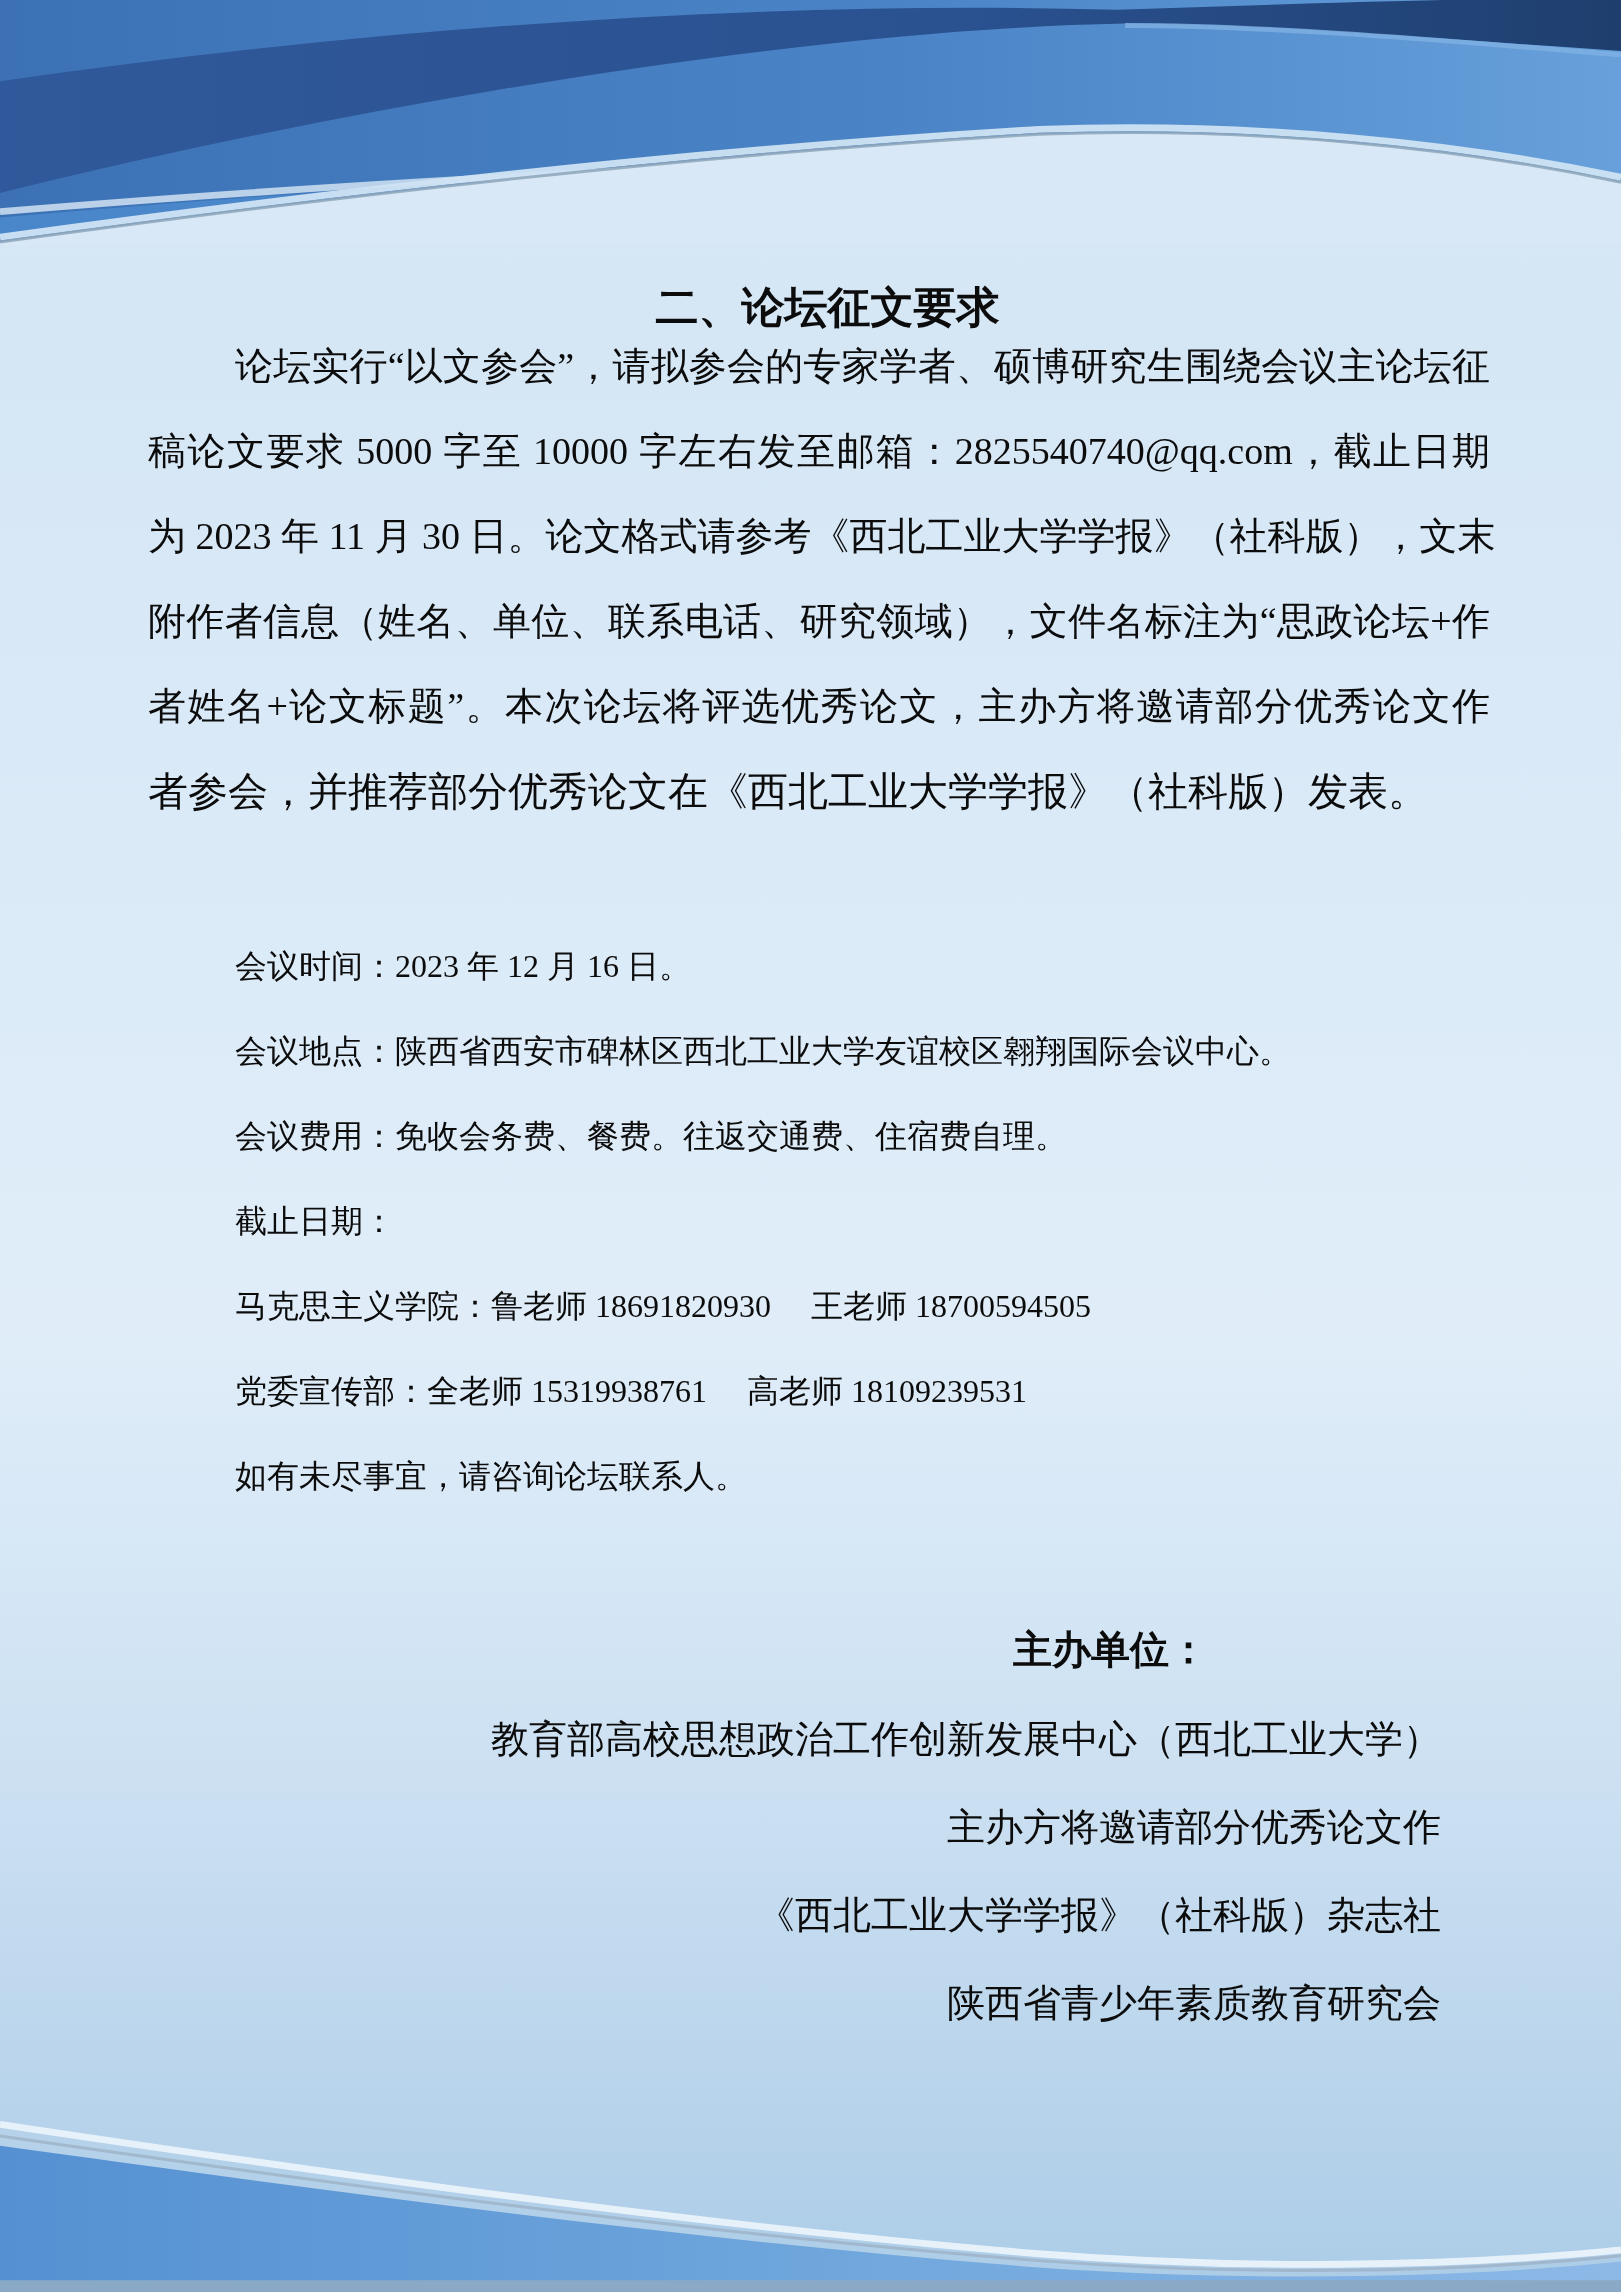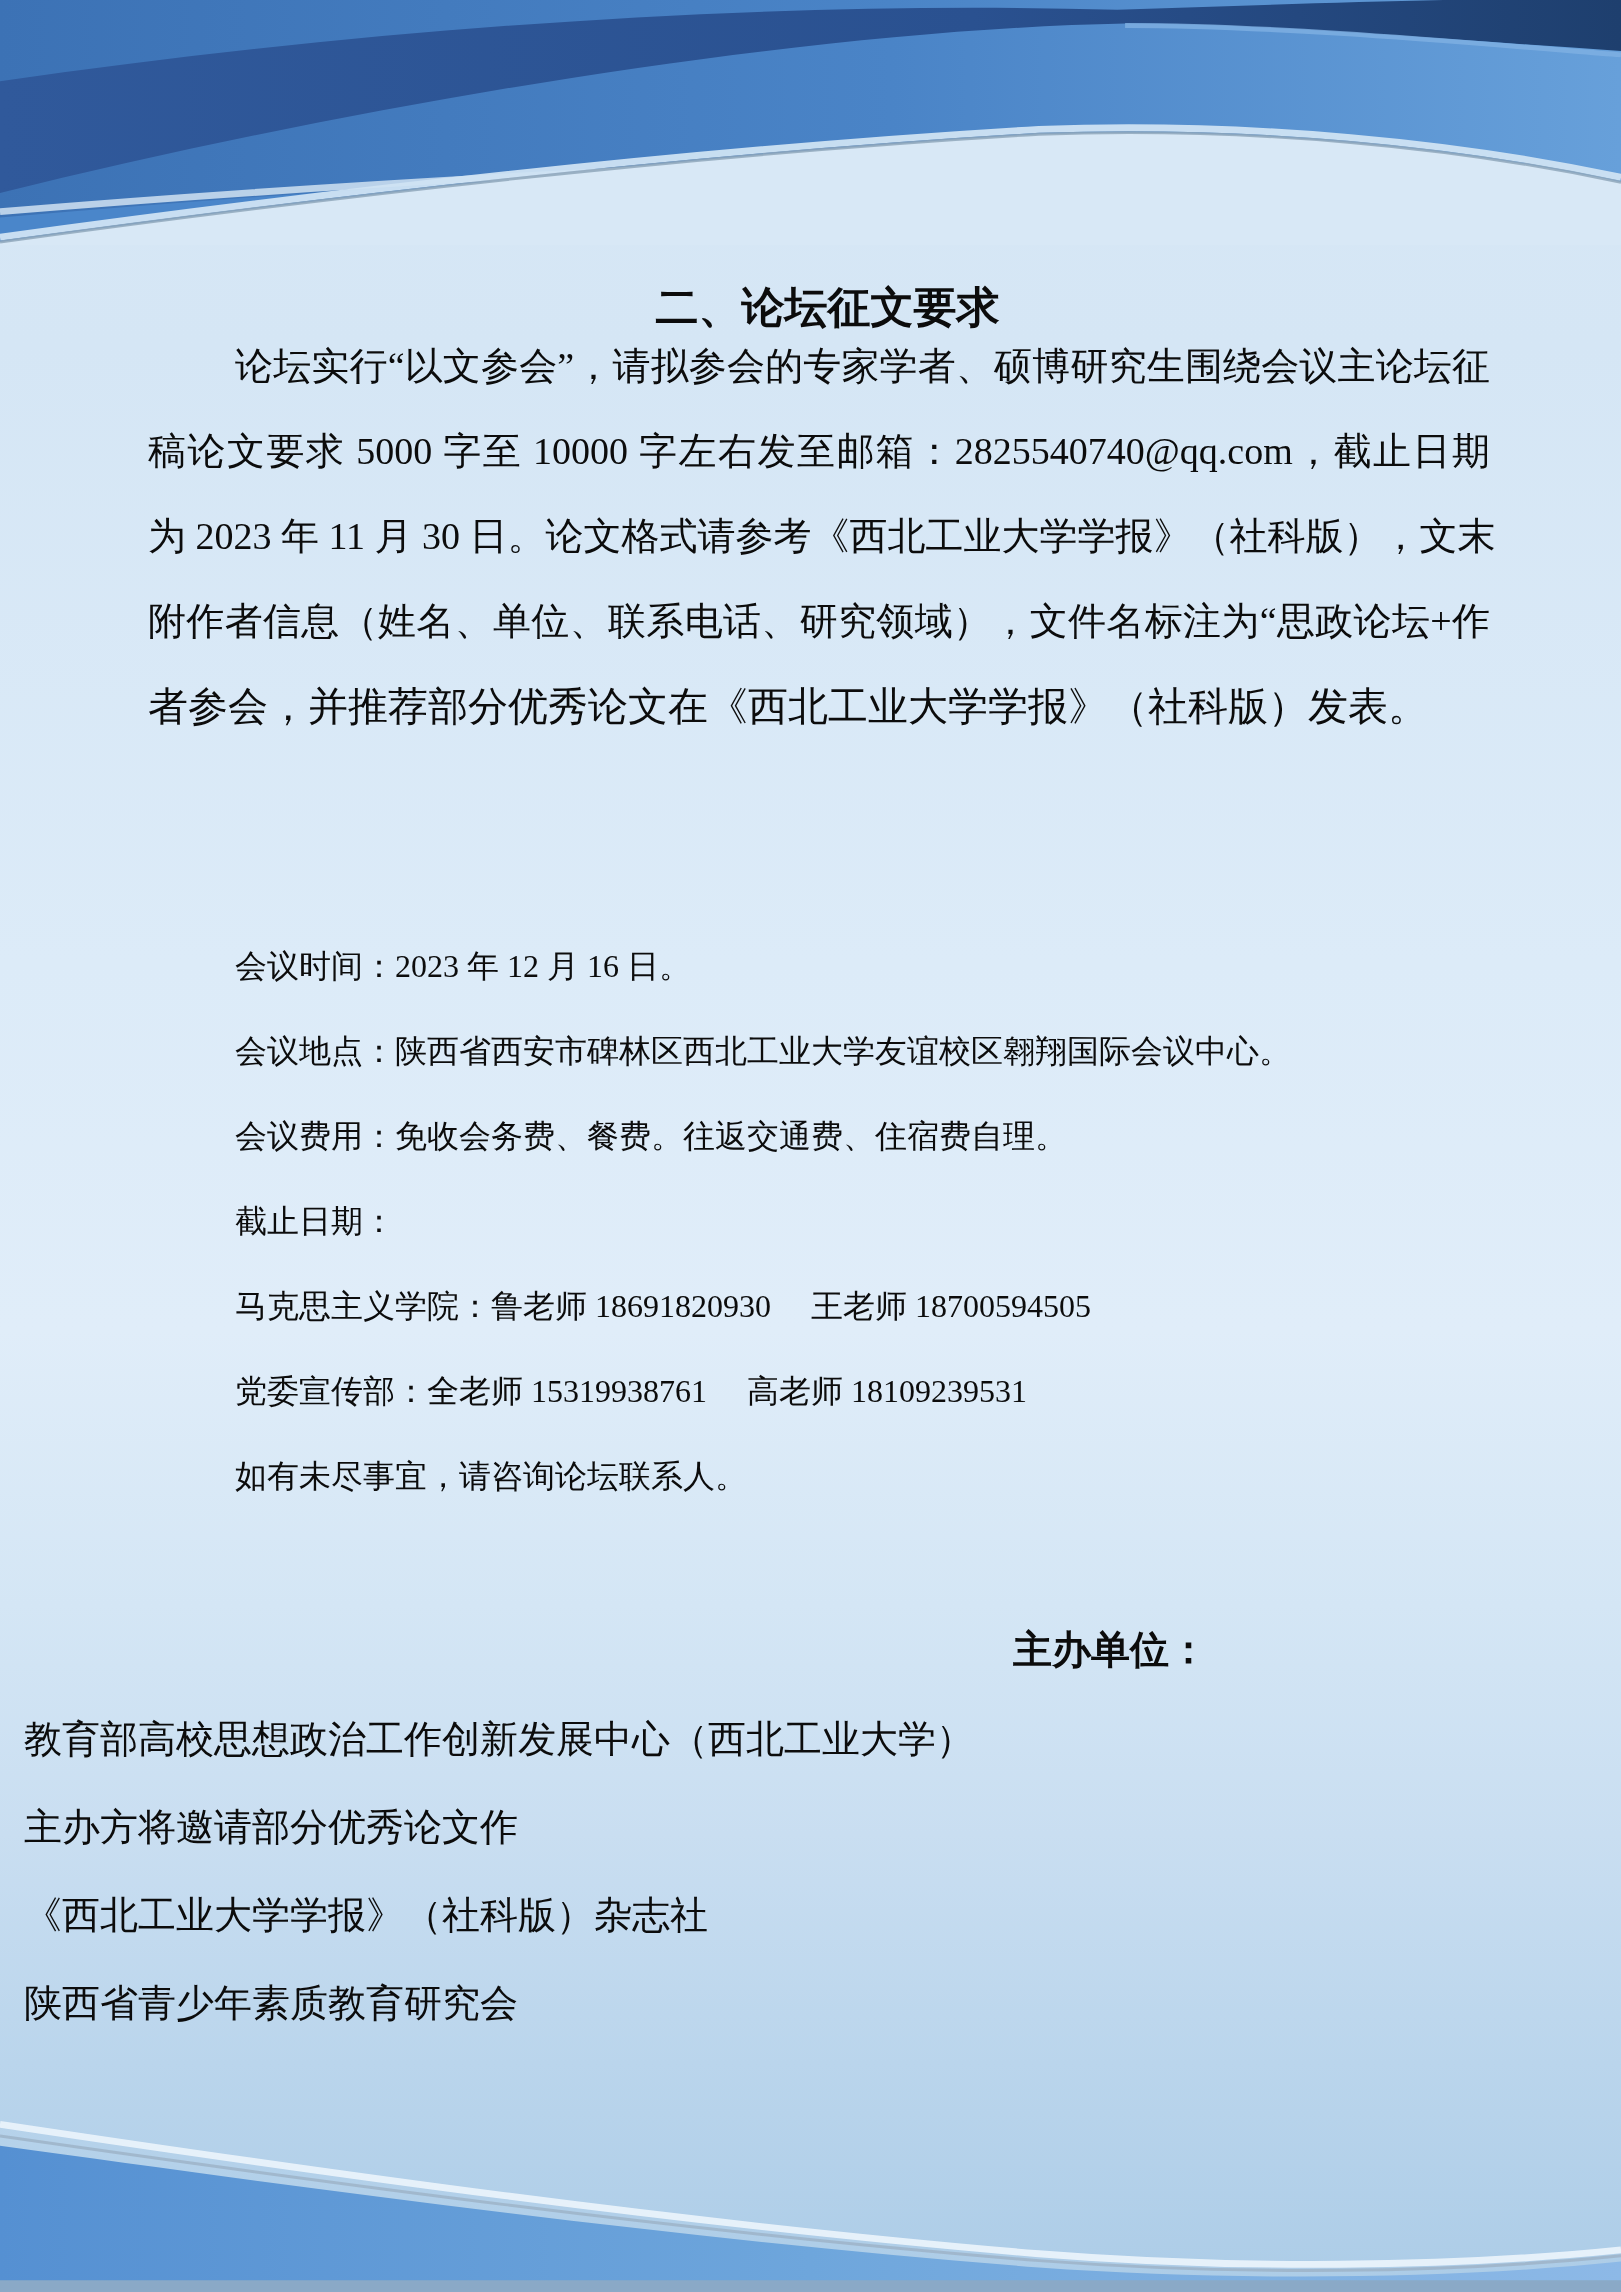--- a/index.html
+++ b/index.html
@@ -35,21 +35,21 @@
 
   .details{position:absolute;left:235px;top:924px;}
   .dline{font-size:32px;height:85px;line-height:85px;white-space:nowrap;}
 
   .org-label{
     position:absolute;top:1607px;right:413px;
     font-family:"Liberation Sans", sans-serif;
     font-weight:700;font-size:39px;
     height:86px;line-height:86px;white-space:nowrap;
   }
-  .orgs{position:absolute;top:1695px;left:0;right:180px;padding-left:24px;}
+  .orgs{position:absolute;top:1695px;left:0;right:180px;text-align:right;padding-left:24px;}
   .oline{font-size:38px;height:88px;line-height:88px;white-space:nowrap;}
 </style>
 </head>
 <body>
 
 <div class="page">
 
   <svg class="top-deco" viewBox="0 0 1654 250" preserveAspectRatio="none" aria-hidden="true">
     <defs>
       <linearGradient id="gBase" x1="0" y1="0" x2="1" y2="0">
@@ -87,20 +87,21 @@
     <rect x="0" y="197" width="1654" height="13" fill="#8aa9c7"></rect>
   </svg>
 
   <div class="sec-heading" style="top:247px">二、论坛征文要求</div>
 
   <div class="para">
     <div class="jline indent">论坛实行“以文参会”，请拟参会的专家学者、硕博研究生围绕会议主论坛征</div>
     <div class="jline">稿论文要求 5000 字至 10000 字左右发至邮箱：2825540740@qq.com，截止日期</div>
     <div class="jline">为 2023 年 11 月 30 日。论文格式请参考《西北工业大学学报》（社科版），文末</div>
     <div class="jline">附作者信息（姓名、单位、联系电话、研究领域），文件名标注为“思政论坛+作</div>
+    <div class="jline">者姓名+论文标题”。本次论坛将评选优秀论文，主办方将邀请部分优秀论文作</div>
     <div class="lastline">者参会，并推荐部分优秀论文在《西北工业大学学报》（社科版）发表。</div>
   </div>
 
 
   <div class="details">
     <div class="dline">会议时间：2023 年 12 月 16 日。</div>
     <div class="dline">会议地点：陕西省西安市碑林区西北工业大学友谊校区翱翔国际会议中心。</div>
     <div class="dline">会议费用：免收会务费、餐费。往返交通费、住宿费自理。</div>
     <div class="dline">截止日期：</div>
     <div class="dline">马克思主义学院：鲁老师 18691820930　 王老师 18700594505</div>

